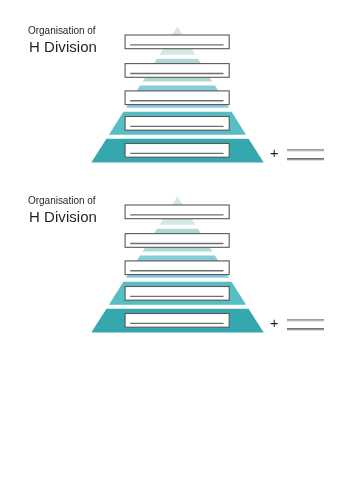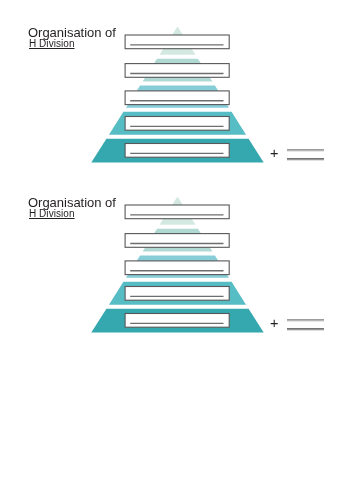--- a/index.html
+++ b/index.html
@@ -5,22 +5,22 @@
 <style>
   html,body{margin:0;padding:0;}
   body{
     width:353px;height:500px;background:#ffffff;overflow:hidden;
     font-family:"Liberation Sans",sans-serif;
     -webkit-font-smoothing:antialiased;
   }
   .page{position:relative;width:353px;height:500px;}
   .diagram{position:absolute;left:0;width:353px;height:180px;}
   .title{position:absolute;color:#231f20;white-space:nowrap;will-change:transform;}
-  .title-line1{font-size:13px;left:27.6px;top:24.9px;letter-spacing:-0.02px;}
-  .title-line2{font-size:10px;left:29.2px;top:38.2px;letter-spacing:0.05px;text-decoration:underline;}
+  .title-line1{font-size:10px;left:27.6px;top:24.9px;letter-spacing:-0.02px;}
+  .title-line2{font-size:15px;left:29.2px;top:38.2px;letter-spacing:0.05px;}
   .pyr{position:absolute;left:0;top:0;width:353px;height:180px;}
   .plusgroup{position:absolute;left:0;top:0;width:353px;height:180px;}
   .plus{position:absolute;left:269.6px;top:146.2px;font-size:14.5px;line-height:1;
         color:#231f20;will-change:transform;}
   .rule{position:absolute;left:287.1px;width:37.3px;height:3px;}
   .rule-1{top:149px;background:linear-gradient(to bottom,#9d9d9f 0%,#9d9d9f 34%,#b6b6b8 34%,#b6b6b8 67%,#e8e8e9 67%,#e8e8e9 100%);}
   .rule-2{top:158px;background:linear-gradient(to bottom,#757577 0%,#757577 34%,#969698 34%,#969698 67%,#e0e0e1 67%,#e0e0e1 100%);}
 
   
   .lvl1{fill:#d3e8e1;}

